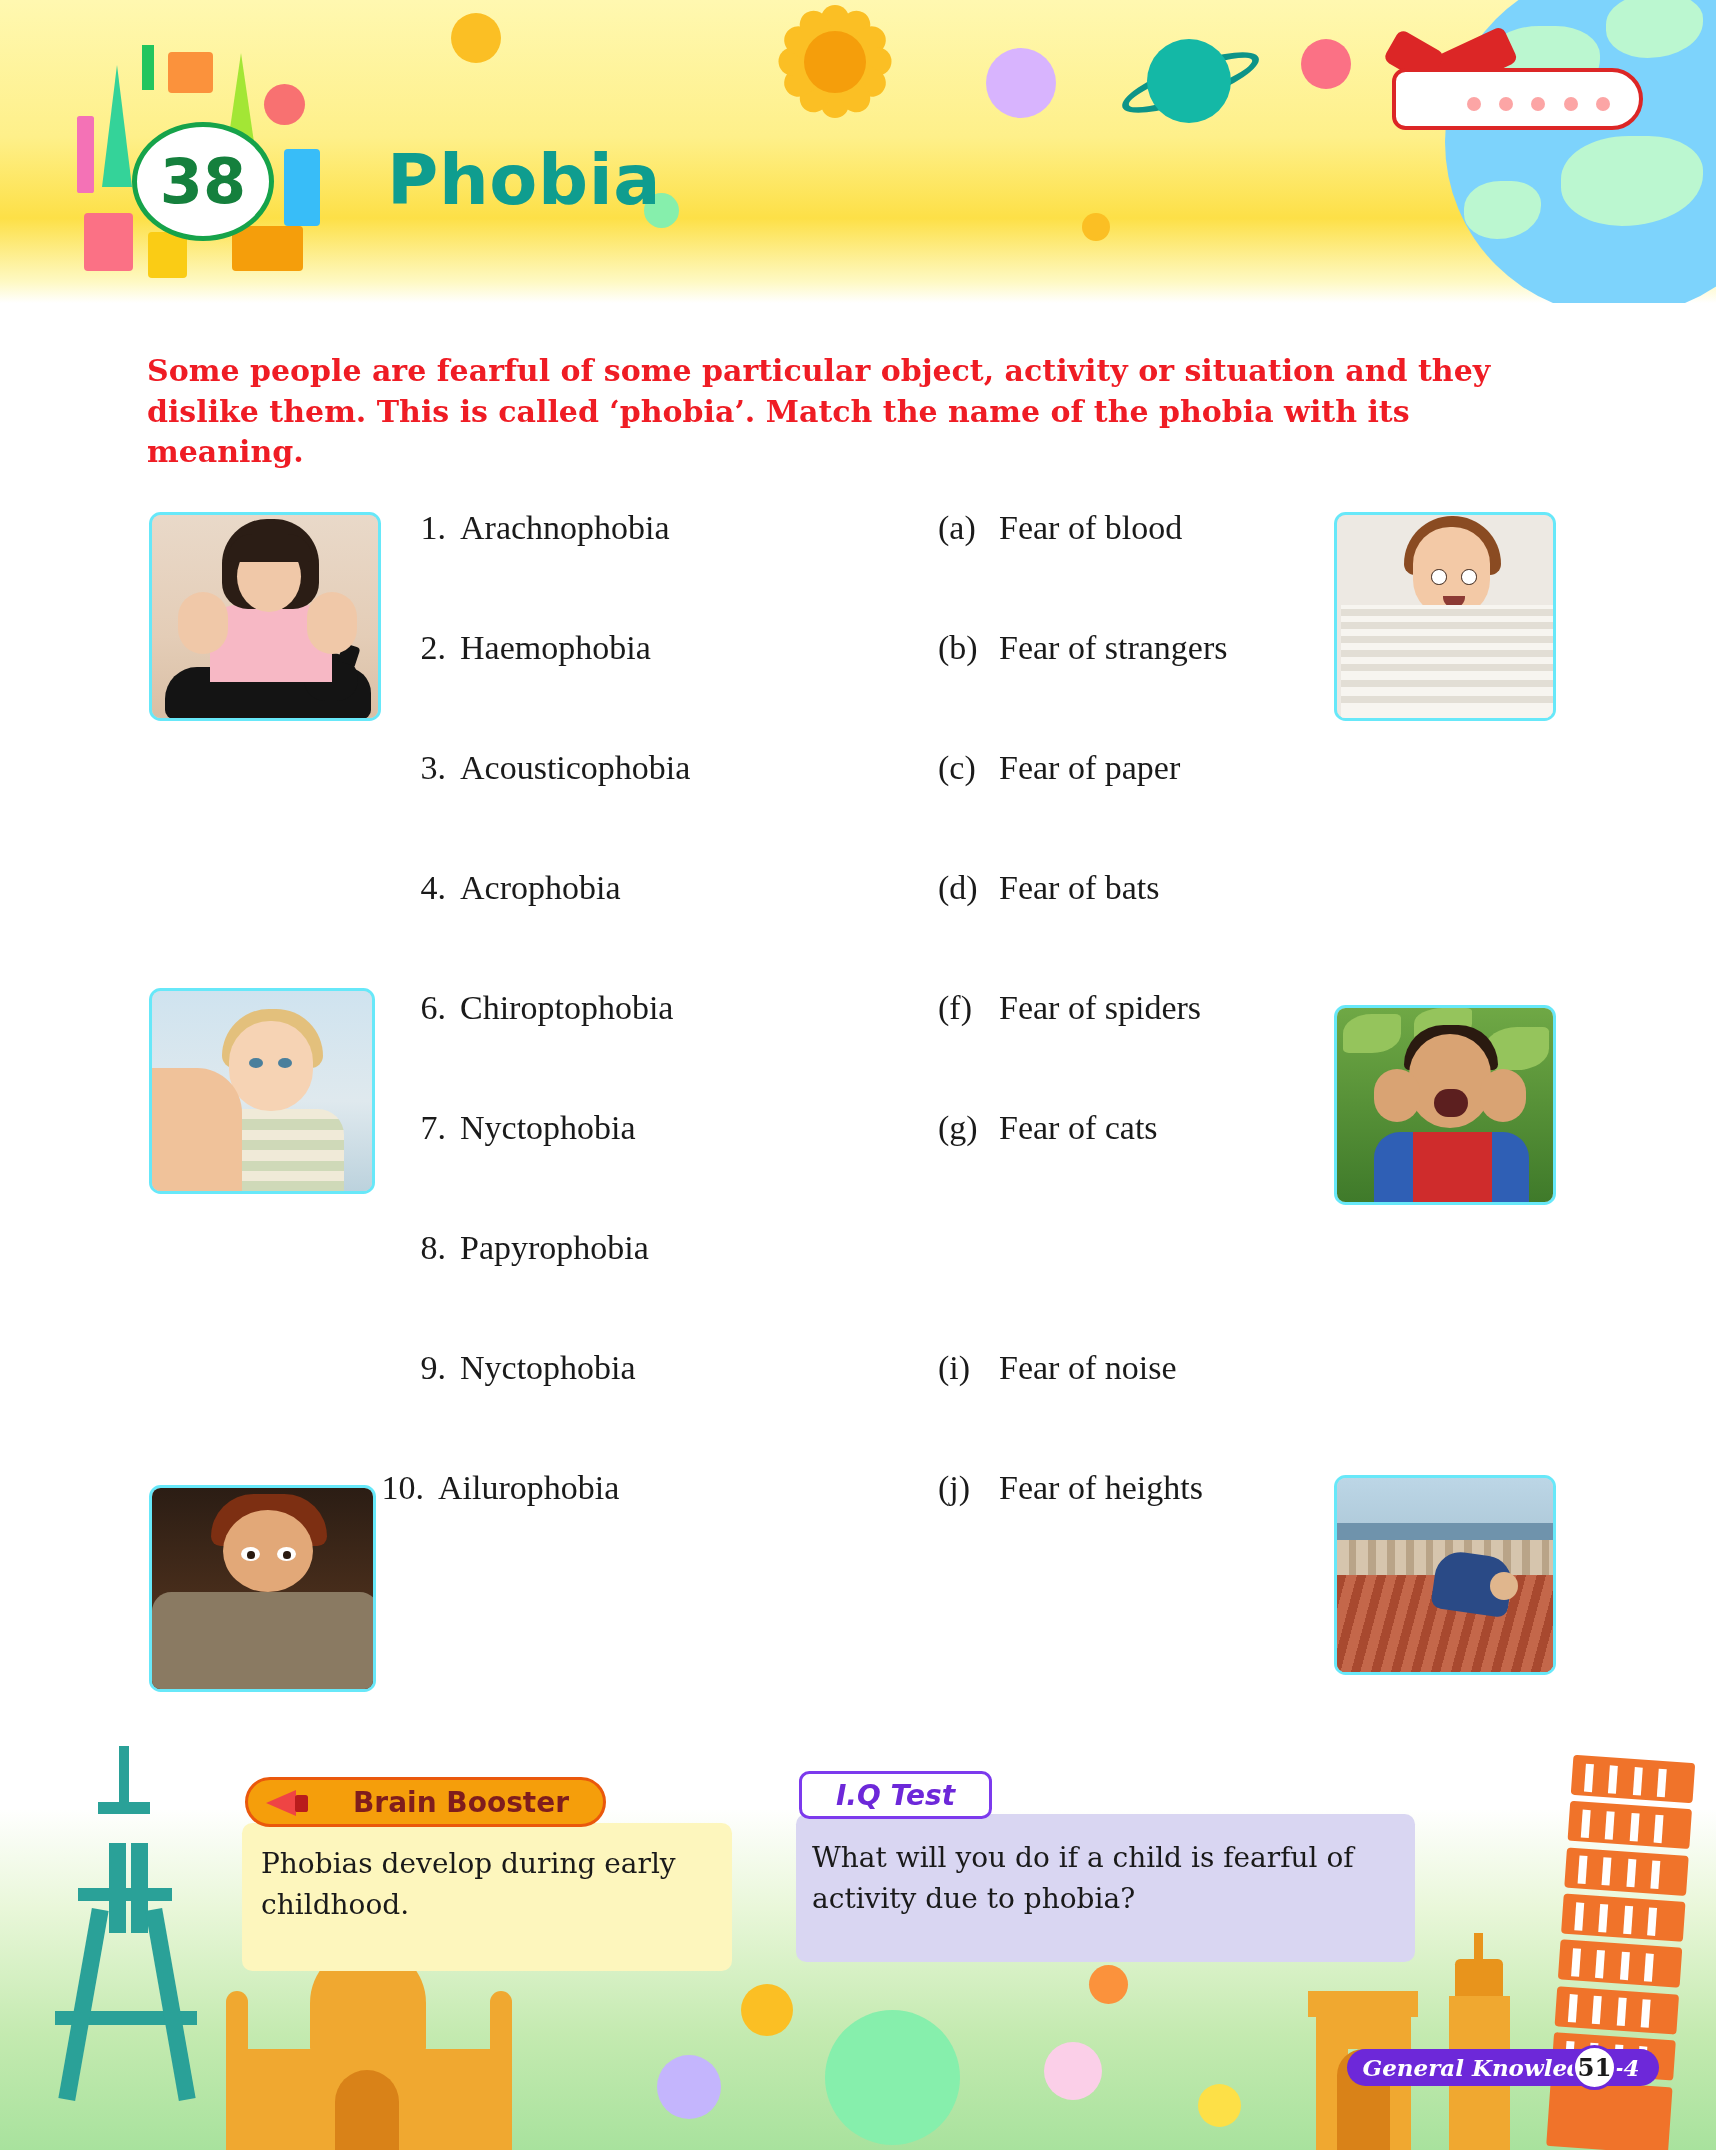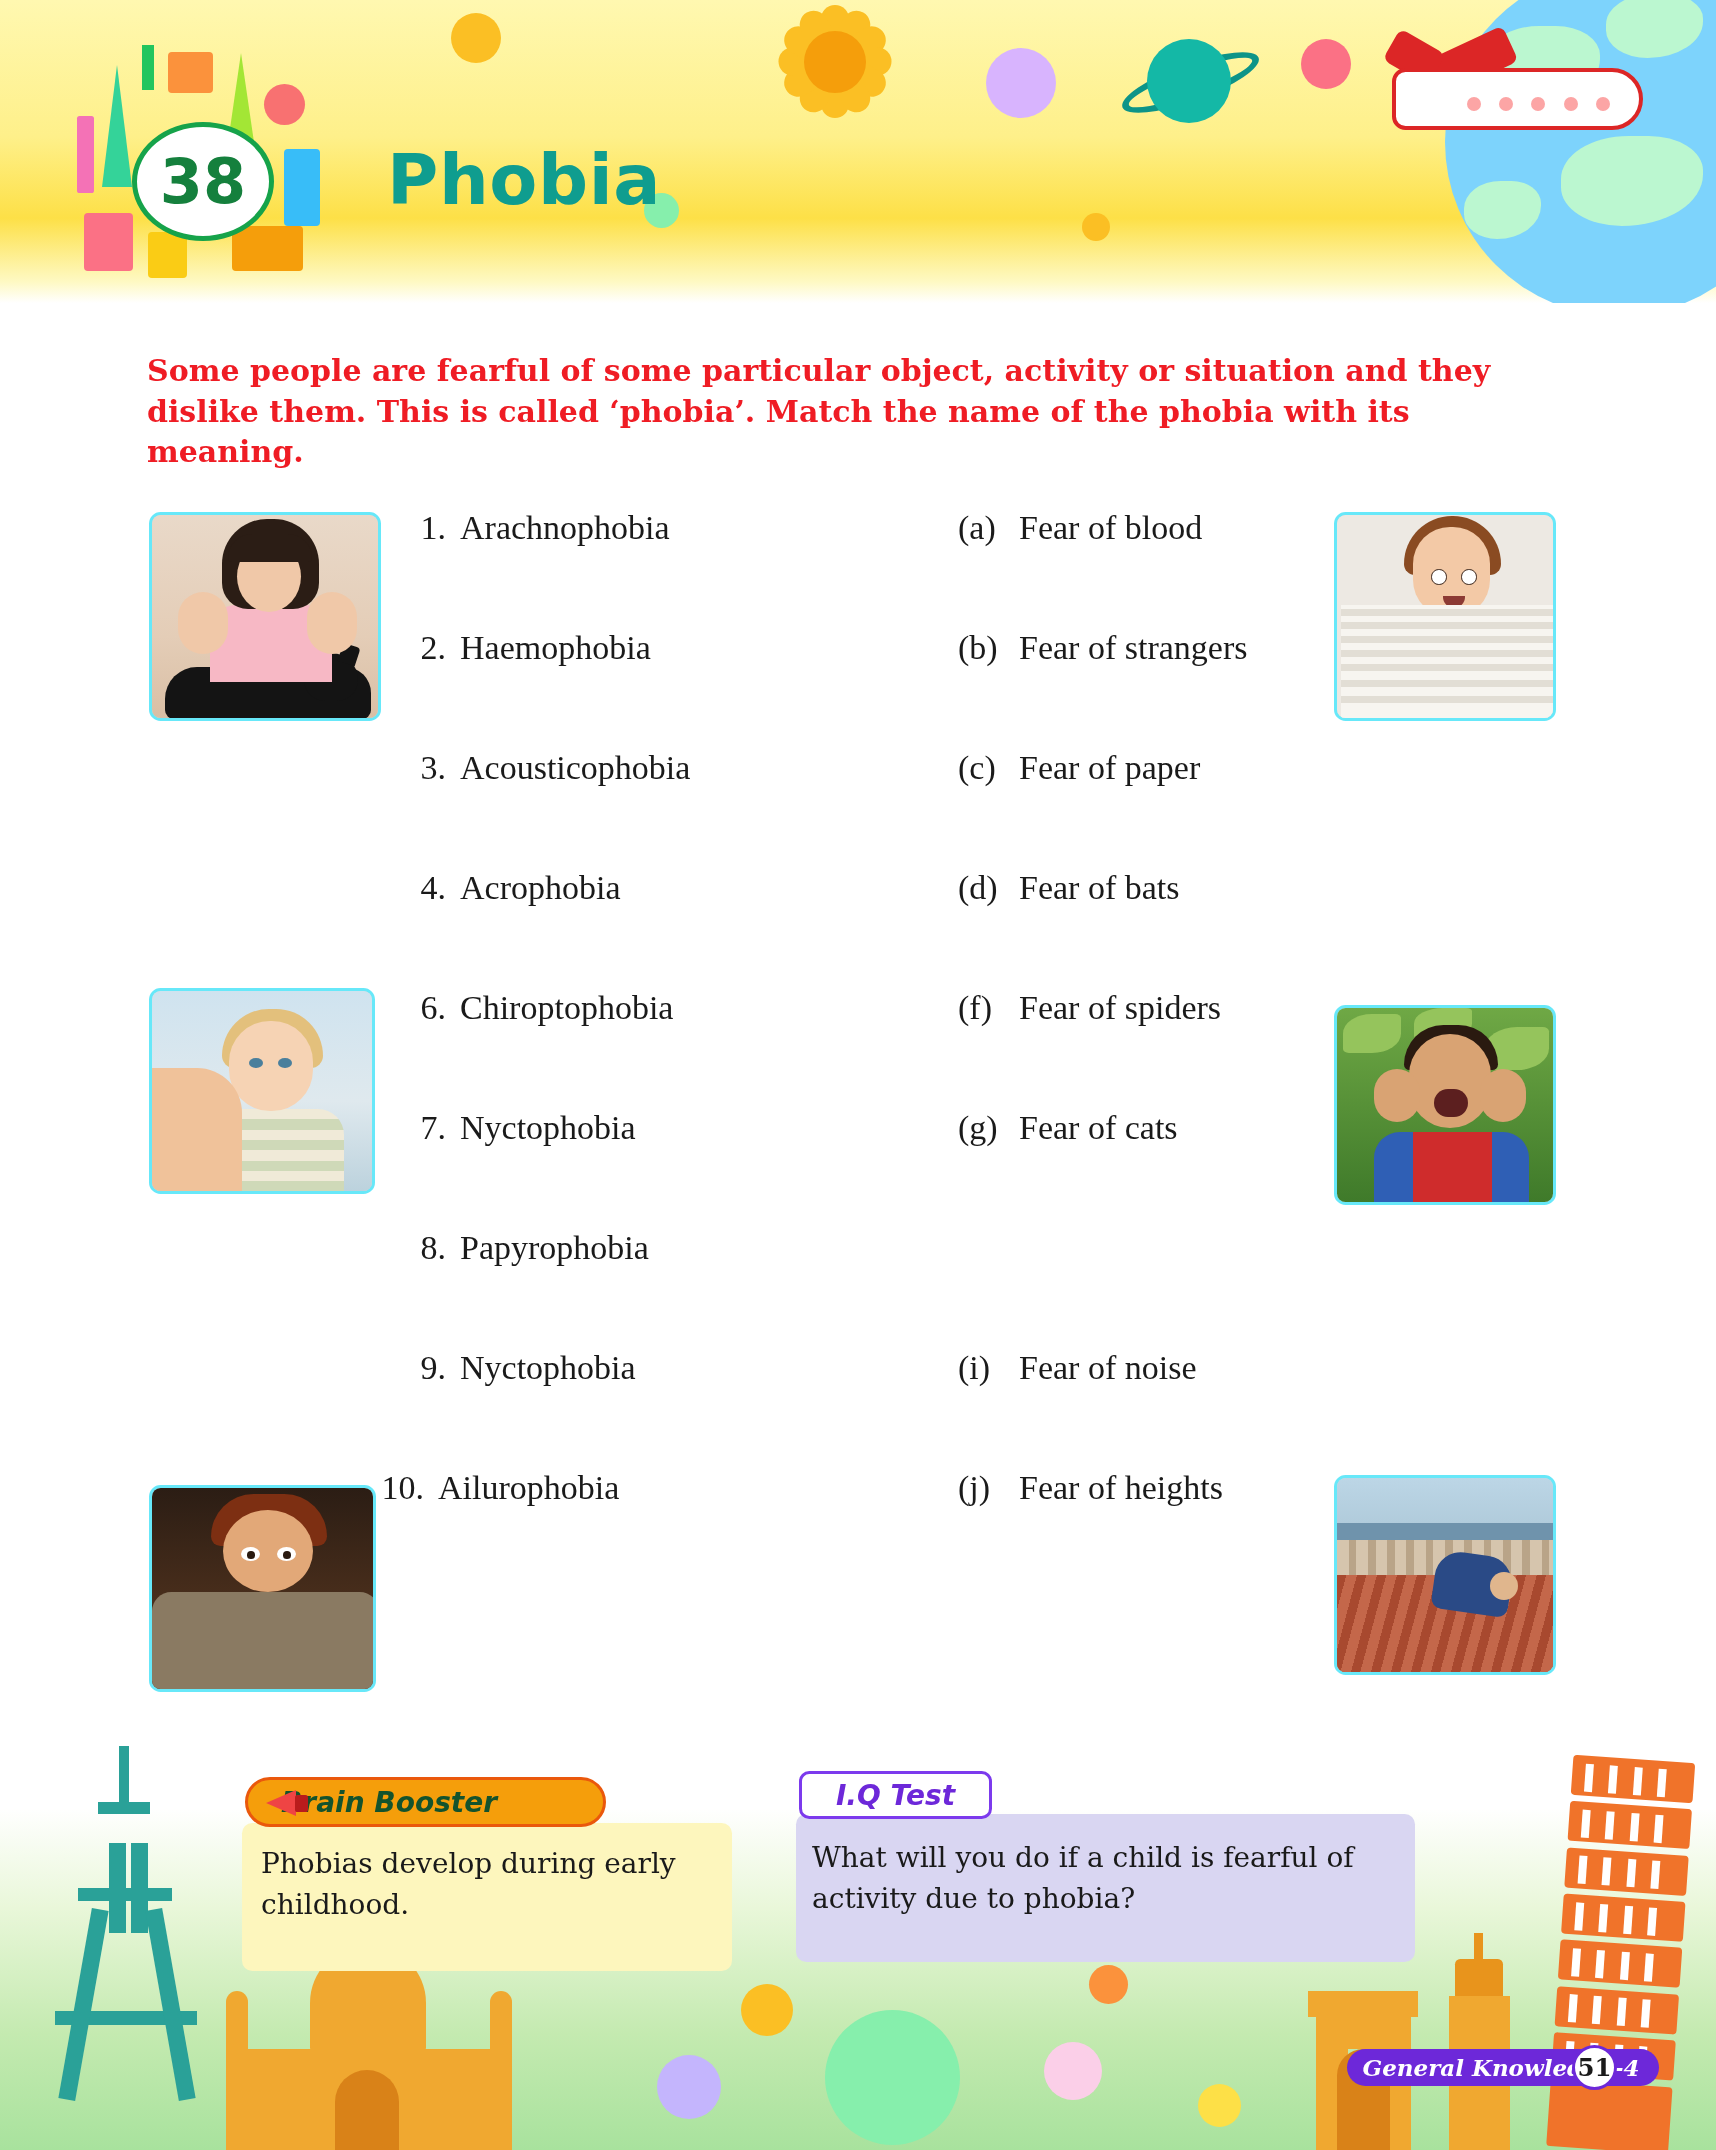--- a/index.html
+++ b/index.html
@@ -153,21 +153,21 @@
     color: #1a1a1a;
   }
   .num {
     display: inline-block;
     width: 61px;
     text-align: right;
     padding-right: 14px;
   }
   .right-col {
     position: absolute;
-    left: 958px;
+    left: 938px;
     width: 580px;
     font-size: 34px;
     color: #1a1a1a;
   }
   .letter {
     display: inline-block;
     width: 61px;
     text-align: left;
   }
 
@@ -273,24 +273,23 @@
     width: 361px; height: 50px;
     background: #f59e0b;
     border: 3.9px solid #ea580c;
     border-radius: 26px;
     display: flex; align-items: center;
     z-index: 7;
   }
   .boost-tab .label {
     font-family: "DejaVu Sans", sans-serif;
     font-weight: bold;
-    font-style: italic;
     font-size: 28px;
-    color: #14532d;
-    padding-left: 33px;
+    color: #7f1d1d;
+    padding-left: 105px;
   }
   .mega {
     position: absolute;
     left: 11.6px; top: 5.2px;
     width: 52px; height: 37px;
   }
   .mega .cone {
     position:absolute; left:6.4px; top:5.2px;
     width:0;height:0;border-top:13.5px solid transparent;border-bottom:13.5px solid transparent;border-right:30px solid #ef4444;
   }

